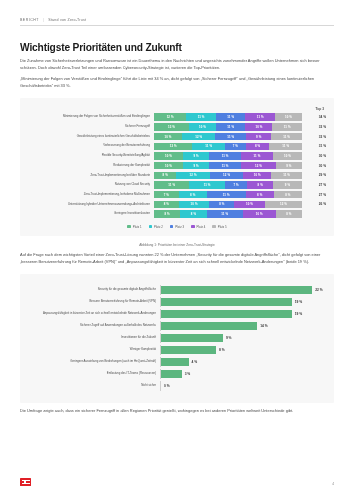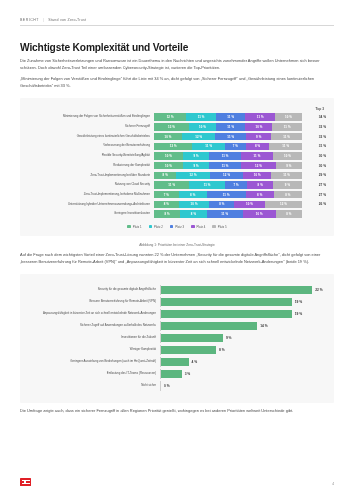--- a/index.html
+++ b/index.html
@@ -60,21 +60,21 @@
 
 <div class="page">
 
   <div class="run-head">
     <span>BERICHT</span>
     <span class="sep">|</span>
     <span class="doc">Stand von Zero-Trust</span>
   </div>
   <div class="rule"></div>
 
-  <h1>Wichtigste Komplexität und Vorteile</h1>
+  <h1>Wichtigste Prioritäten und Zukunft</h1>
 
   <div class="para">Die Zunahme von Sicherheitsverletzungen und Ransomware ist ein Dauerthema in den Nachrichten und angesichts zunehmender Angriffe wollen Unternehmen sich besser schützen. Doch obwohl Zero-Trust Teil einer umfassenden Cybersecurity-Strategie ist, variieren die Top-Prioritäten.</div>
   <div class="para quote">„Minimierung der Folgen von Verstößen und Eindringlinge" führt die Liste mit 34 % an, dicht gefolgt von „Sicherer Fernzugriff" und „Gewährleistung eines kontinuierlichen Geschäftsbetriebs" mit 33 %.</div>
 
   <div class="card">
     <div class="top3-head">Top 3</div>
     <div class="rowset" id="stacked-rows">
         <div class="srow">
           <div class="slabel">Minimierung der Folgen von Sicherheitsverstößen und Eindringlingen</div>
           <div class="sbar">

